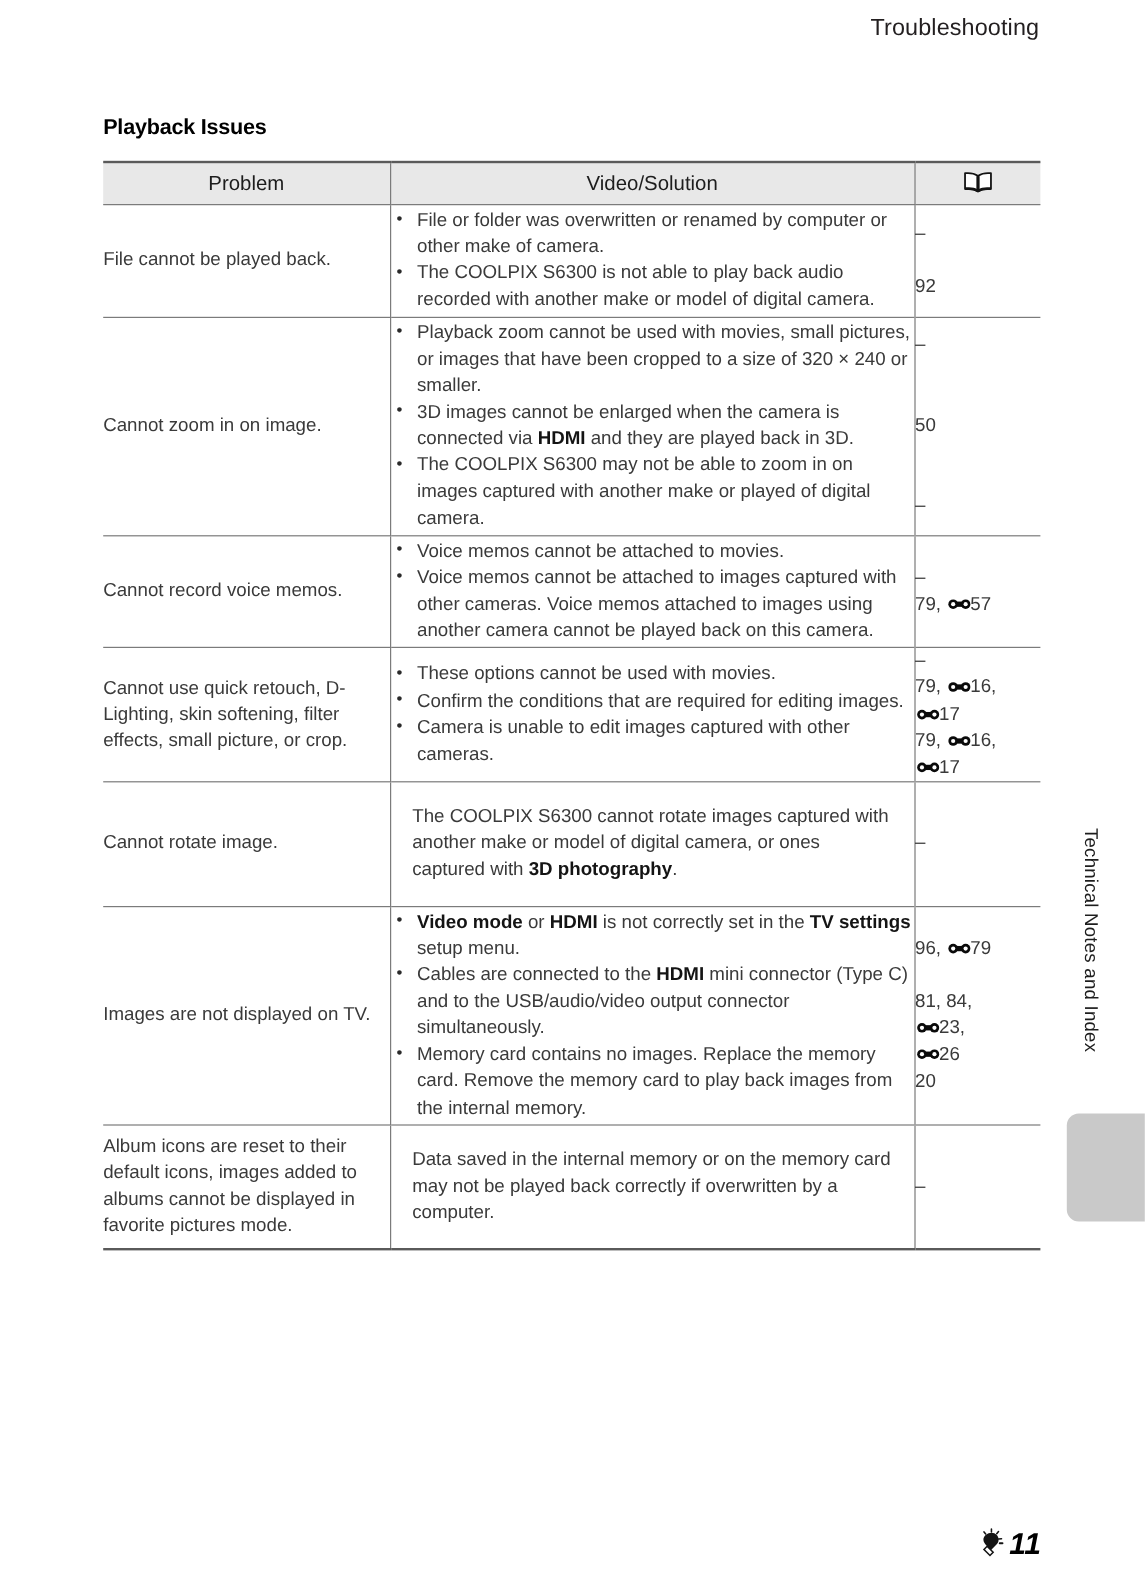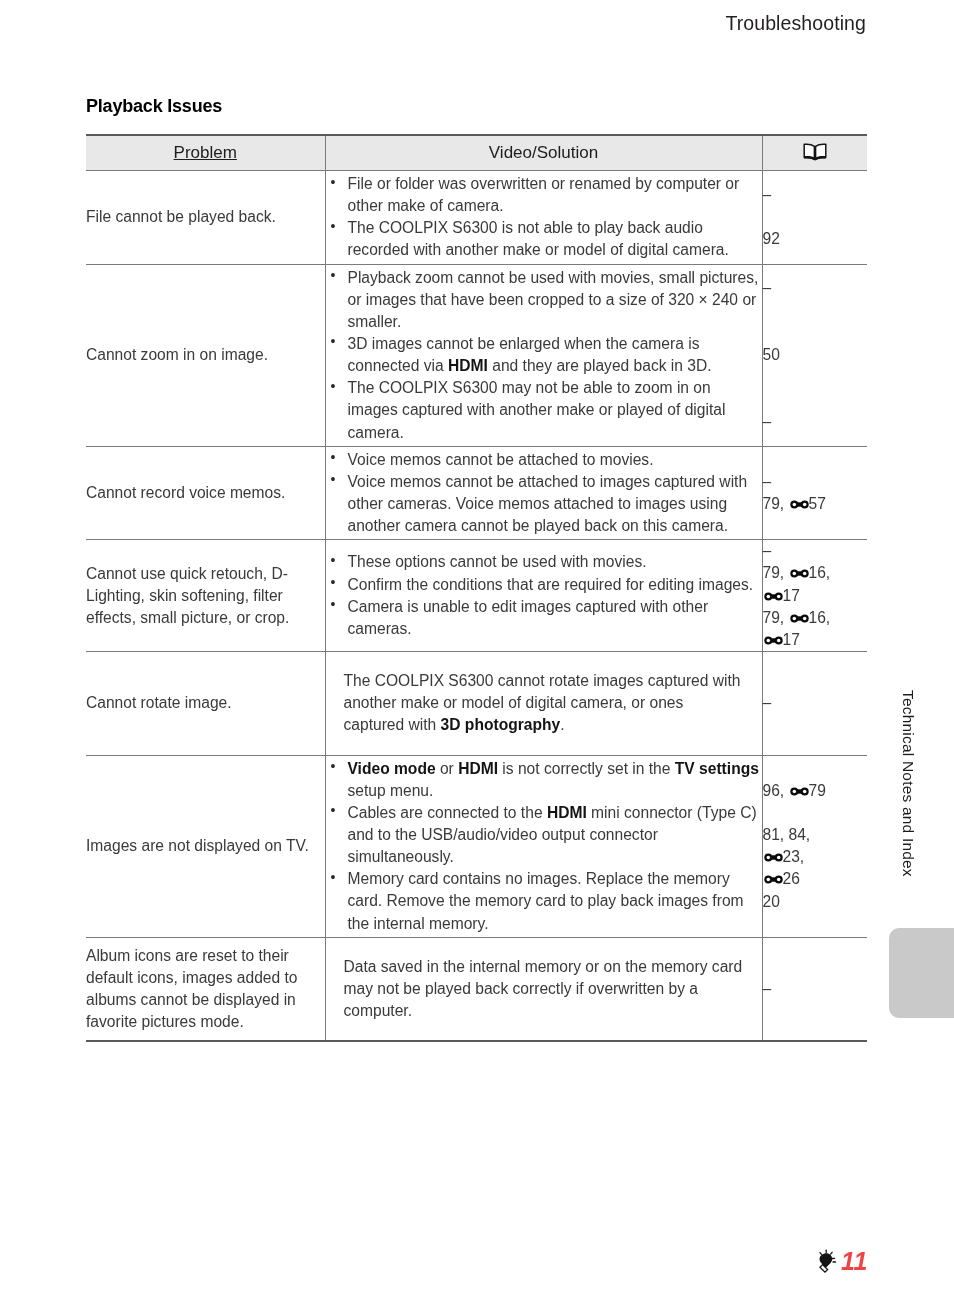--- a/index.html
+++ b/index.html
@@ -66,21 +66,21 @@
   table.tbl tr.hdr th {
     background: #e8e8e8;
     border-top: 2.6px solid #5a5a5a;
     border-bottom: 1.6px solid #7b7b7b;
     text-align: center;
     font-weight: normal;
     font-size: 17px;
     color: #1d1d1d;
     height: 34px;
   }
-  table.tbl tr.hdr th:first-child { border-left: none; text-decoration: underline; }
+  table.tbl tr.hdr th:first-child { border-left: none; }
   table.tbl tr.hdr th:last-child { border-right: none; }
 
   table.tbl tbody tr td {
     border-top: 1.6px solid #7b7b7b;
   }
   table.tbl tbody tr:first-child td { border-top: none; }
   table.tbl tbody tr:last-child td { border-bottom: 2.6px solid #5a5a5a; }
   table.tbl tbody td:first-child { border-left: none; }
   table.tbl tbody td:last-child  { border-right: none; }
 
@@ -156,29 +156,28 @@
     left: 889px;
     width: 75px;
     height: 90px;
     background: #c9c9c9;
     border-radius: 10px 0 0 10px;
   }
 
   
   .footer {
     position: absolute;
-    bottom: 38px;
+    bottom: 12px;
     right: 86px;
     display: flex;
-    align-items: center;
     gap: 2px;
     font-size: 25px;
     font-style: italic;
     font-weight: bold;
-    color: #ef4444;
+    color: #000000;
     letter-spacing: 0.5px;
   }
   .bulb-icon { display: inline-block; width: 26px; height: 26px; }
   .bulb-icon svg { display: block; }
 </style>
 </head>
 <body>
 
 <div class="running-head">Troubleshooting</div>
 

